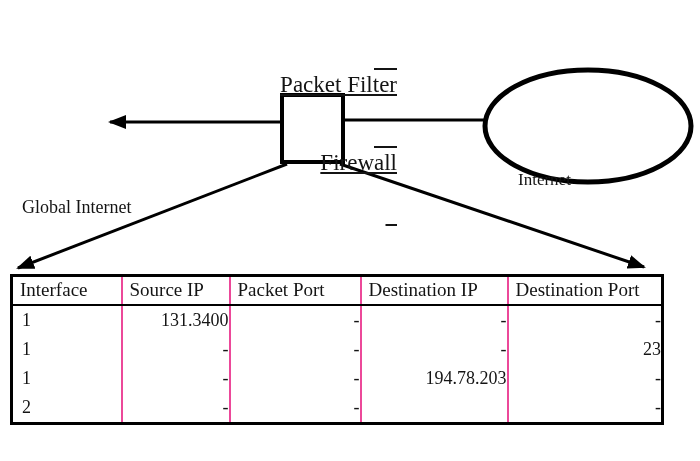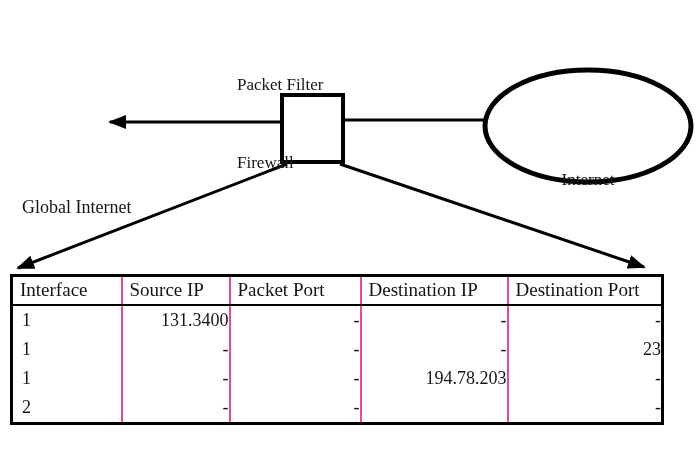--- a/index.html
+++ b/index.html
@@ -14,30 +14,30 @@
     overflow: hidden;
   }
   .diagram-svg {
     position: absolute;
     left: 0; top: 0;
     width: 700px; height: 461px;
   }
   .label { position: absolute; white-space: pre; }
   .fw-title {
     left: 237px; top: 20px; width: 160px;
-    text-align: left;
-    font-size: 17px; line-height: 26px;
+    text-align: right;
+    font-size: 23px; line-height: 26px; text-decoration: underline;
   }
   .left-label {
     left: 22px; top: 130px;
     font-size: 18px; line-height: 31px;
   }
   .cloud-label {
     left: 518px; top: 95px; width: 140px;
-    text-align: center;
+    text-align: left;
     font-size: 17px; line-height: 34px;
   }
   table.fw-table {
     position: absolute;
     left: 10px; top: 274px;
     width: 651px;
     border-collapse: collapse;
     table-layout: fixed;
     background: #ffffff;
     border: 3px solid #000;

